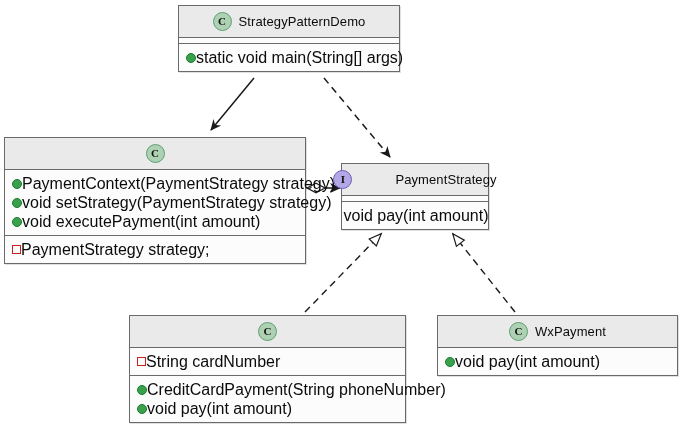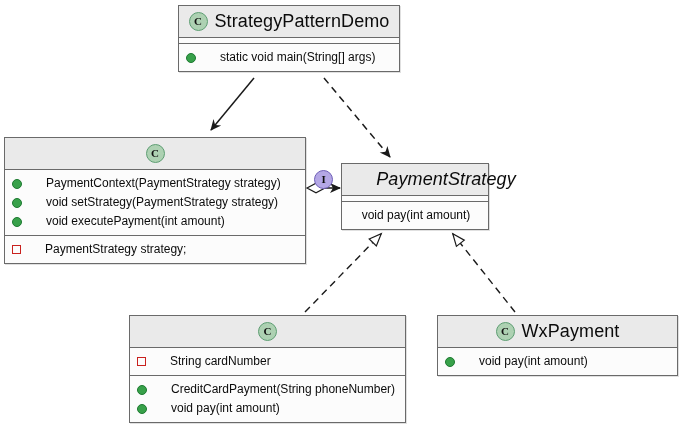--- a/index.html
+++ b/index.html
@@ -25,49 +25,49 @@
     background:#eaeaea;
     border-bottom:1px solid #6a6a6a;
     height:31px;
     display:flex;
     align-items:center;
     justify-content:center;
     gap:7px;
     padding:0 9px;
   }
   .uml-name{
-    font-size:18px;
+    font-size:13px;
     color:#0b0b0b;
     white-space:nowrap;
     letter-spacing:0.1px;
   }
-  .uml-name.italic{font-style:italic;margin-left:36px;}
+  .uml-name.italic{margin-left:36px;}
 
   .badge{
     width:17px;height:17px;border-radius:50%;
     display:inline-flex;align-items:center;justify-content:center;
     font-size:11px;font-weight:bold;line-height:1;
     flex:0 0 auto;
     font-family:"Liberation Serif", serif;
   }
   .badge.class-badge{background:#ADD1B2;border:1.3px solid #5e9e73;color:#101010;}
   .badge.iface-badge{background:#B4A7E5;border:1.3px solid #6f5fb8;color:#101010;}
 
   .uml-compartment{
     border-bottom:1px solid #6a6a6a;
     padding:4px 0 4px 0;
     background:#fcfcfc;
   }
   .uml-compartment:last-child{border-bottom:none;}
   .uml-compartment.empty-thin{height:5px;padding:0;}
 
   .member{
-    display:flex;align-items:center;gap:24px;
+    display:flex;align-items:center;gap:0;
     padding:1px 8px 1px 7px;
-    font-size:12px;color:#0b0b0b;white-space:nowrap;
+    font-size:16px;color:#0b0b0b;white-space:nowrap;
     line-height:17px;
   }
   .member.plain{padding-left:10px;}
 
   .mark{flex:0 0 auto;display:inline-block;}
   .mark.private-field{
     width:7px;height:7px;border:1.4px solid #C9211E;background:transparent;
   }
   .mark.public-method{
     width:8px;height:8px;border-radius:50%;

